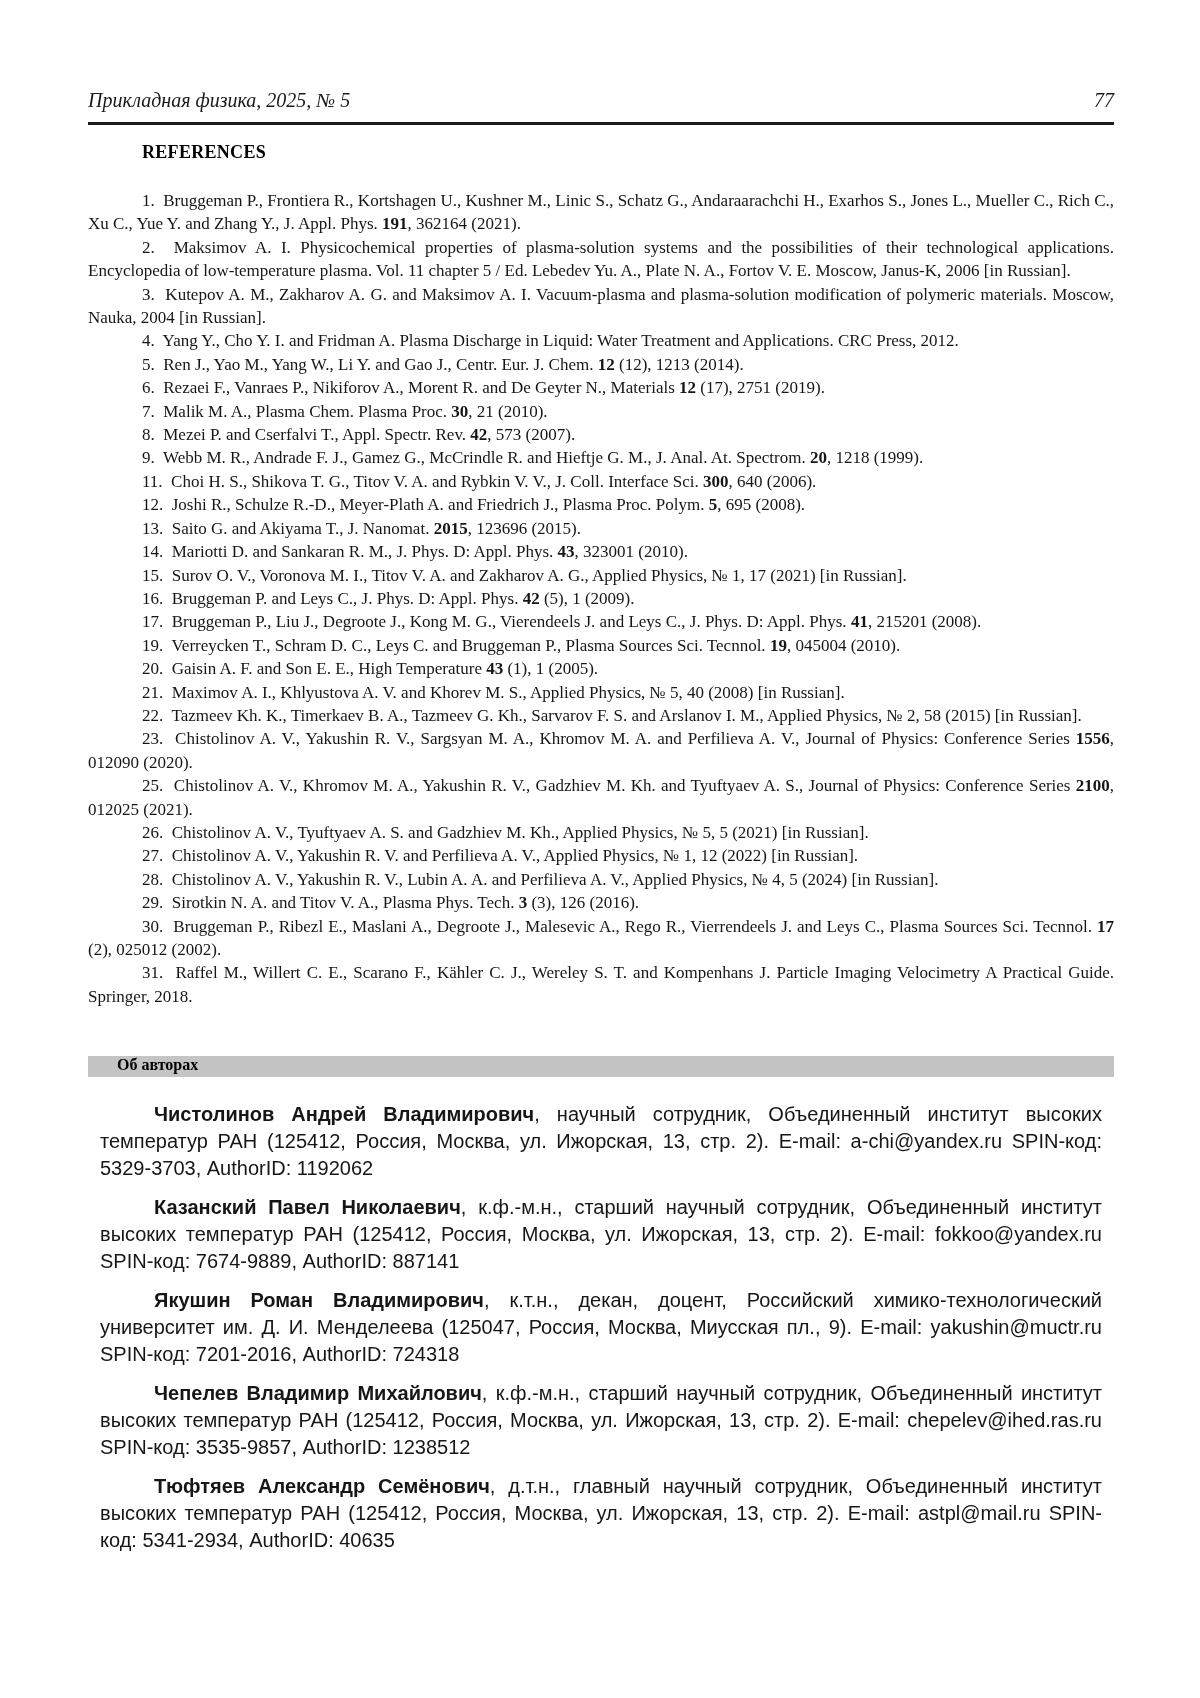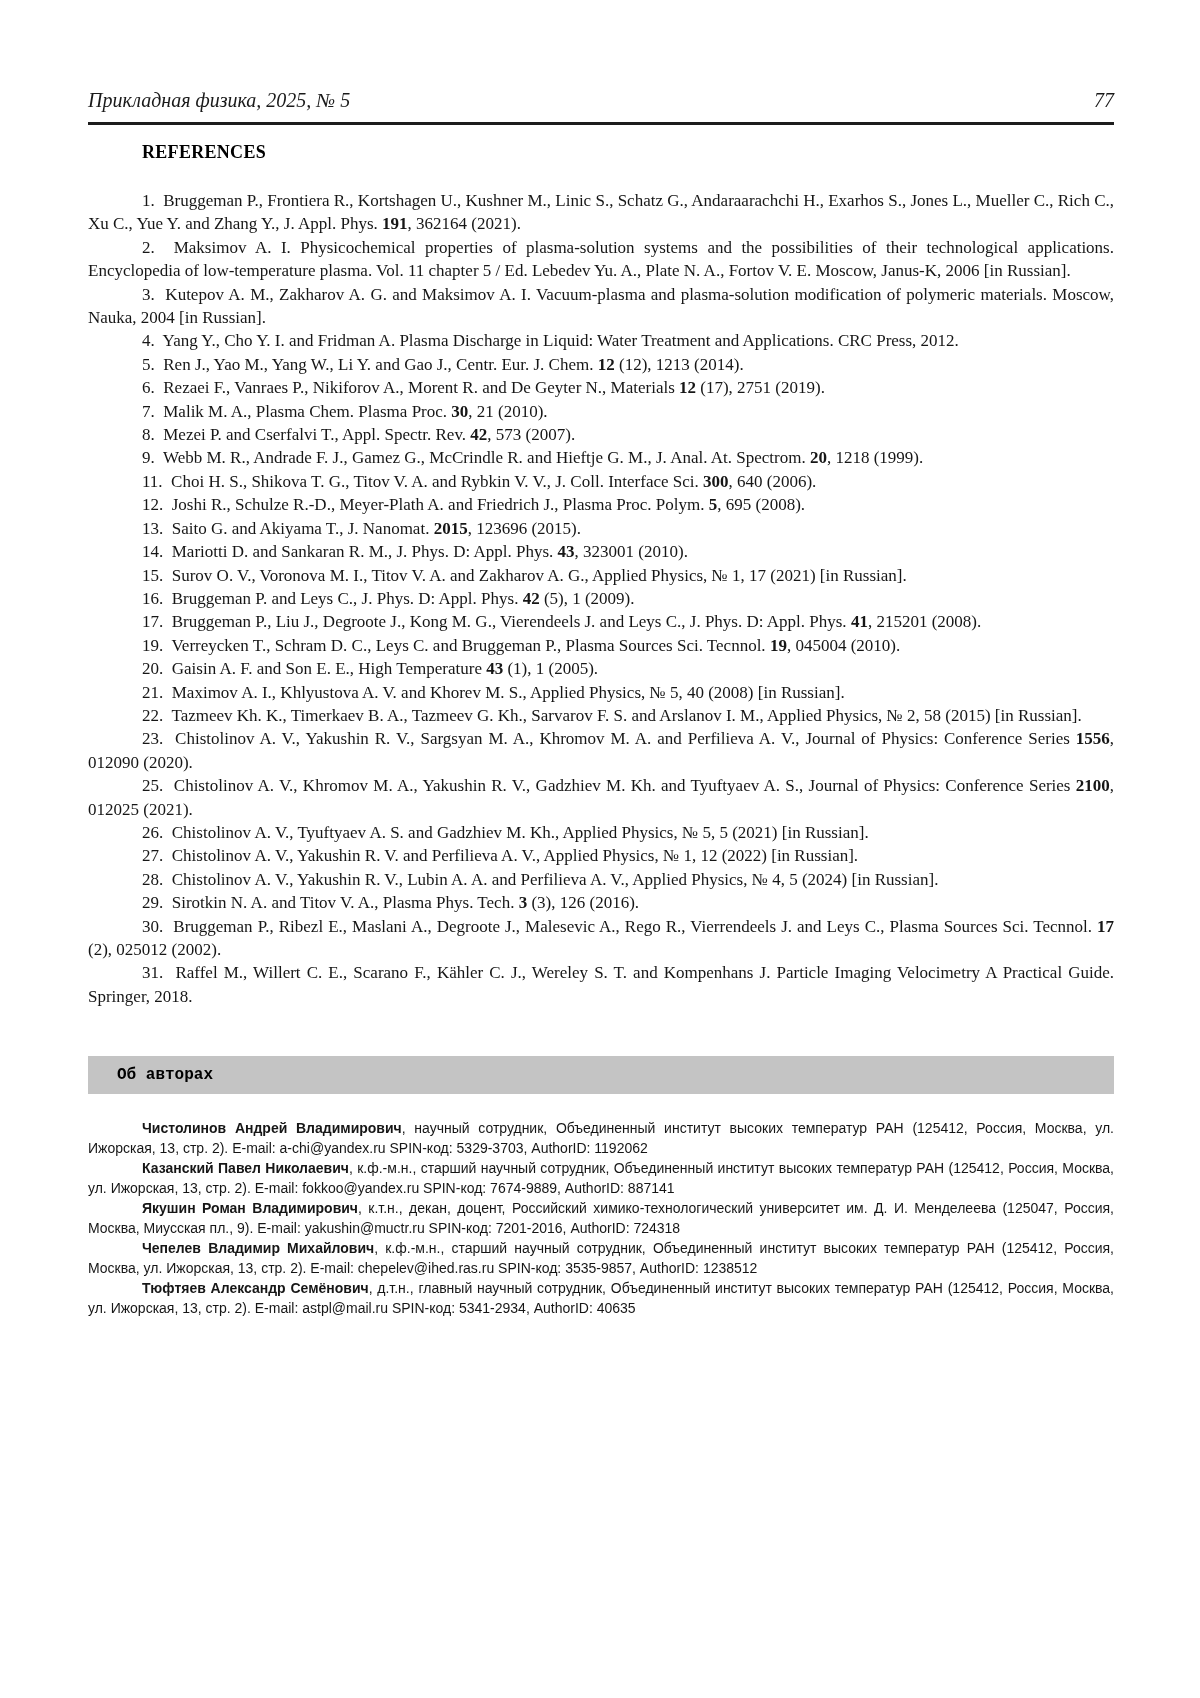--- a/index.html
+++ b/index.html
@@ -57,38 +57,37 @@
     font-size: 17px;
     line-height: 23.4px;
     text-align: justify;
     text-indent: 54px;
     color: #161616;
   }
   .ref b { font-weight: bold; }
   
   .authors-bar {
     margin-top: 48px;
-    height: 38px;
+    height: 21px;
     background: #c4c4c4;
     display: flex;
-    align-items: center;
     padding-left: 29px;
-    font-family: Liberation Mono, monospace;
+    font-family: Liberation Serif, serif;
     font-weight: bold;
     font-size: 16px;
     color: #000000;
   }
   .authors-list {
     margin-top: 24px;
   }
   .author {
-    margin: 0;
+    margin: 12px;
     font-family: "Liberation Sans", sans-serif;
-    font-size: 14px;
-    line-height: 20px;
+    font-size: 20px;
+    line-height: 27px;
     text-align: justify;
     text-indent: 54px;
     color: #161616;
   }
   .author b { font-weight: bold; }
 </style>
 </head>
 <body>
 
 <div class="page">

